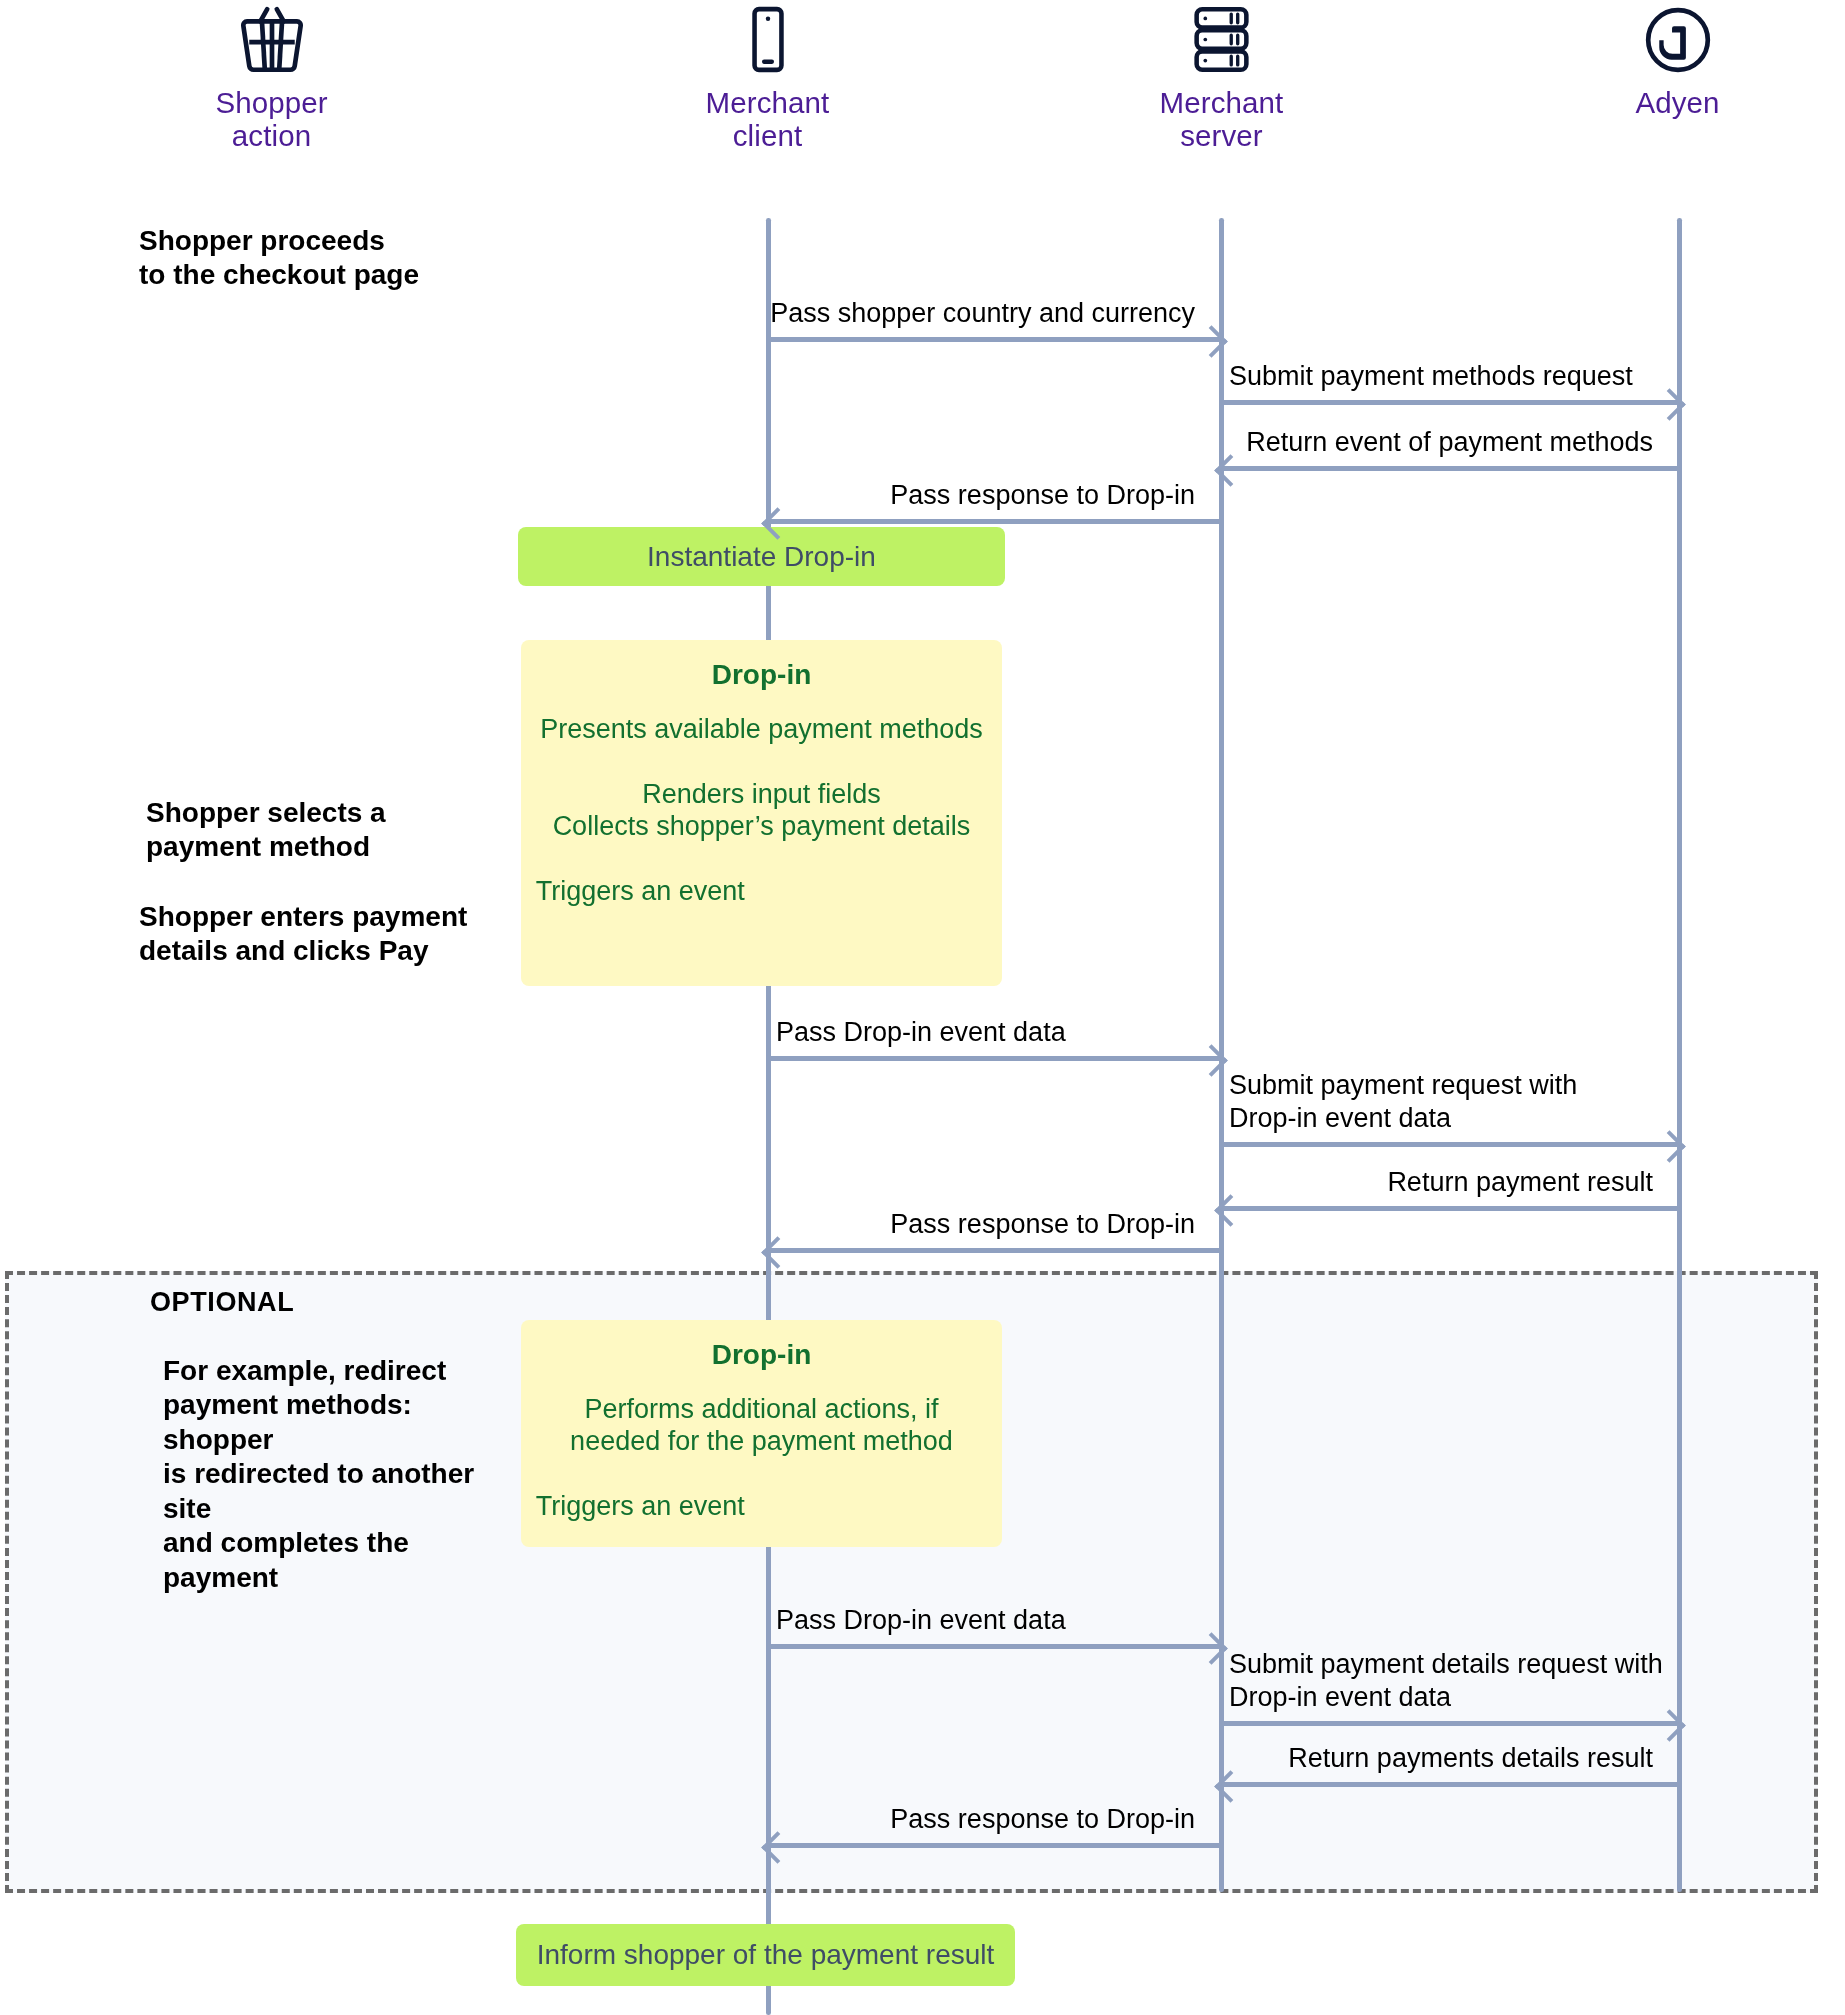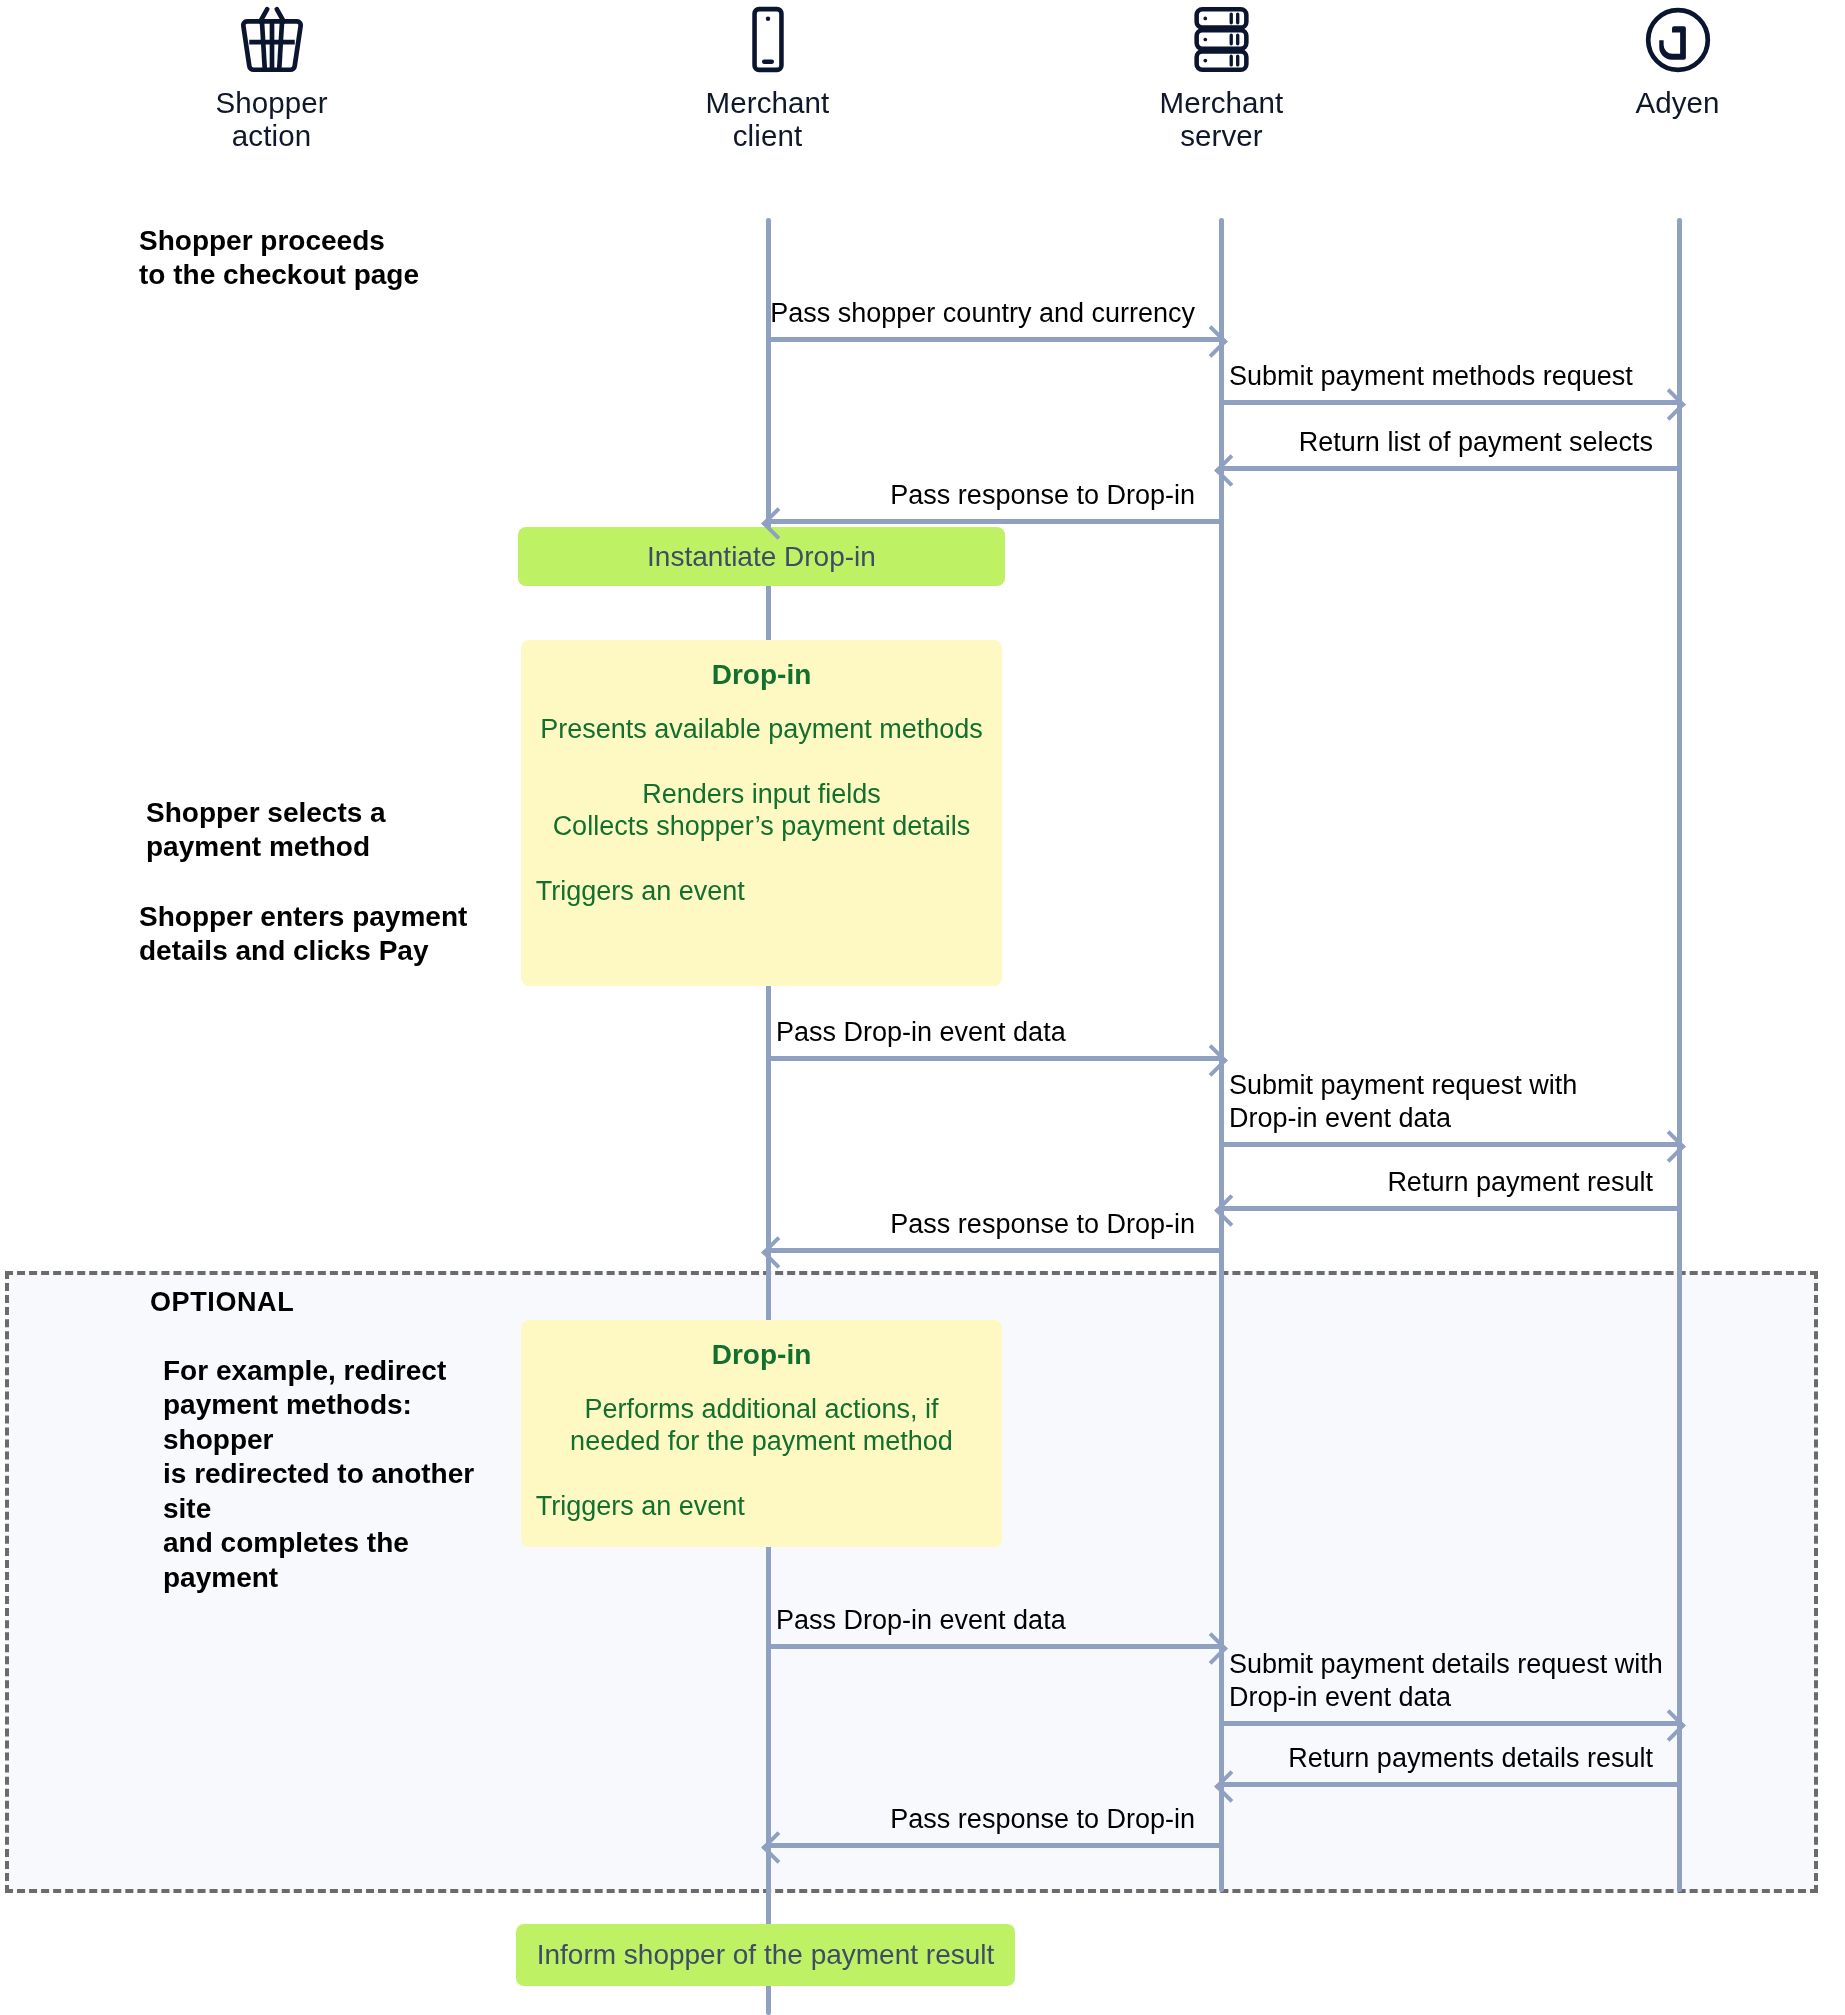--- a/index.html
+++ b/index.html
@@ -13,21 +13,21 @@
     background:#ffffff;
     overflow:hidden;
   }
 
   
   .actor{position:absolute;text-align:center;}
   .actor-icon{height:71px;display:flex;align-items:flex-end;justify-content:center;}
   .actor-label{
     font-size:29.5px;
     line-height:1.14;
-    color:#0f172a;
+    color:#4c1d95;
     margin-top:12.5px;
     white-space:pre-line;
     letter-spacing:0.1px;
   }
 
   
   .lifeline{
     position:absolute;
     width:5.1px;
     background:#8fa0c0;
@@ -242,21 +242,21 @@
     <div class="msg-line" style="width:458px;">
       <div class="arrowhead right"></div>
     </div>
     <div class="msg-label lbl-left" style="width:453px;">Submit  payment methods request</div>
   </div>
 
   <div class="msg" style="left:1221px;top:466px;width:458px;">
     <div class="msg-line" style="width:458px;">
       <div class="arrowhead left"></div>
     </div>
-    <div class="msg-label lbl-right" style="width:453px;">Return list of payment selects</div>
+    <div class="msg-label lbl-right" style="width:453px;">Return event of payment methods</div>
   </div>
 
   <div class="msg" style="left:768px;top:519px;width:453px;">
     <div class="msg-line" style="width:453px;">
       <div class="arrowhead left"></div>
     </div>
     <div class="msg-label lbl-right" style="width:448px;">Pass response to Drop-in</div>
   </div>
 
   <div class="msg" style="left:768px;top:1056px;width:453px;">

